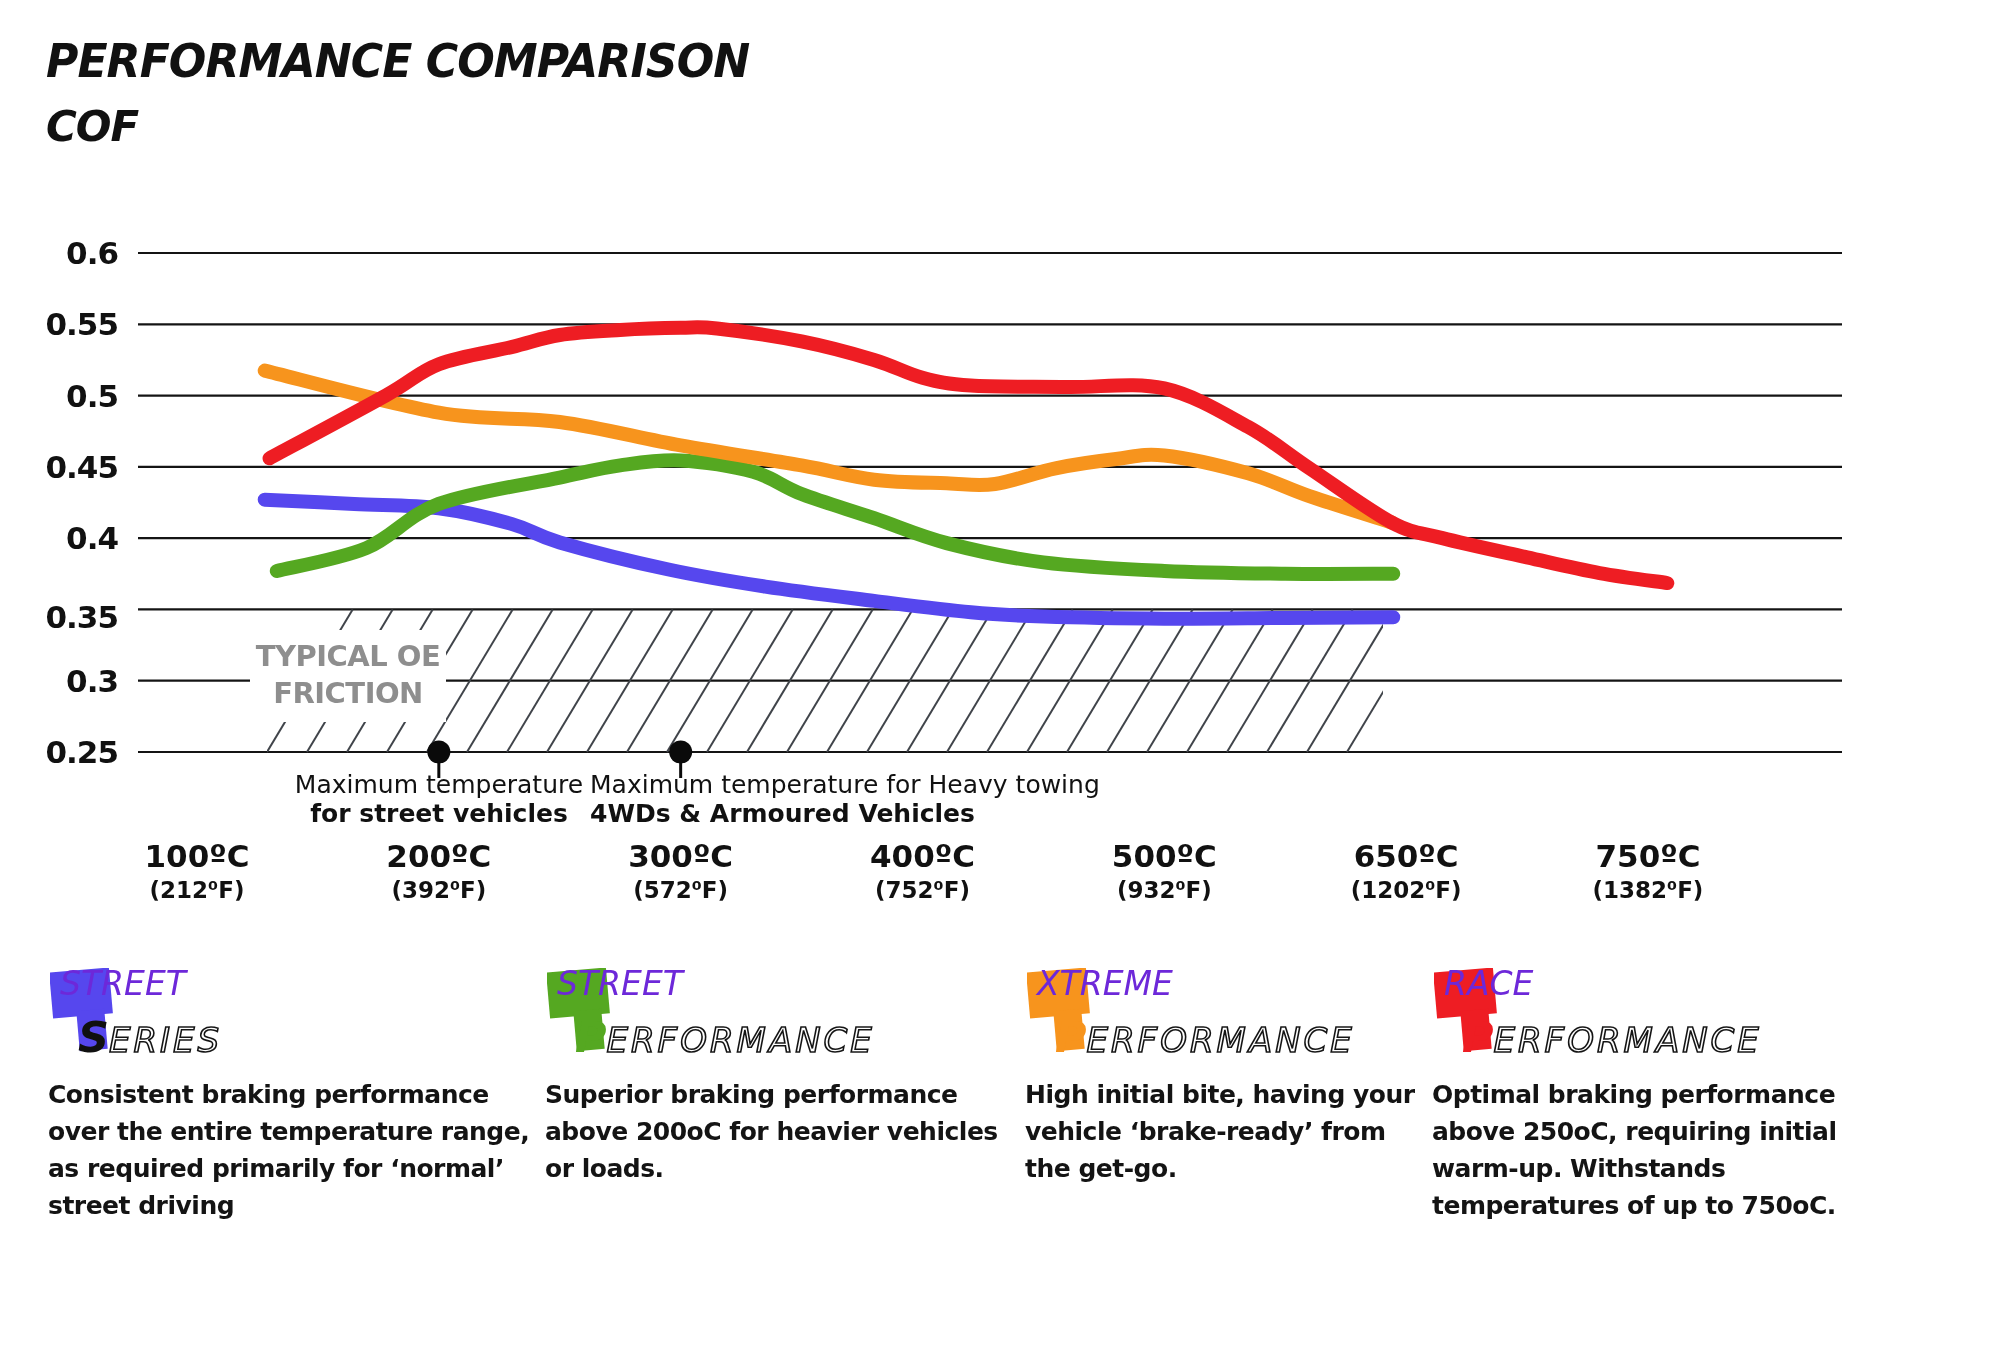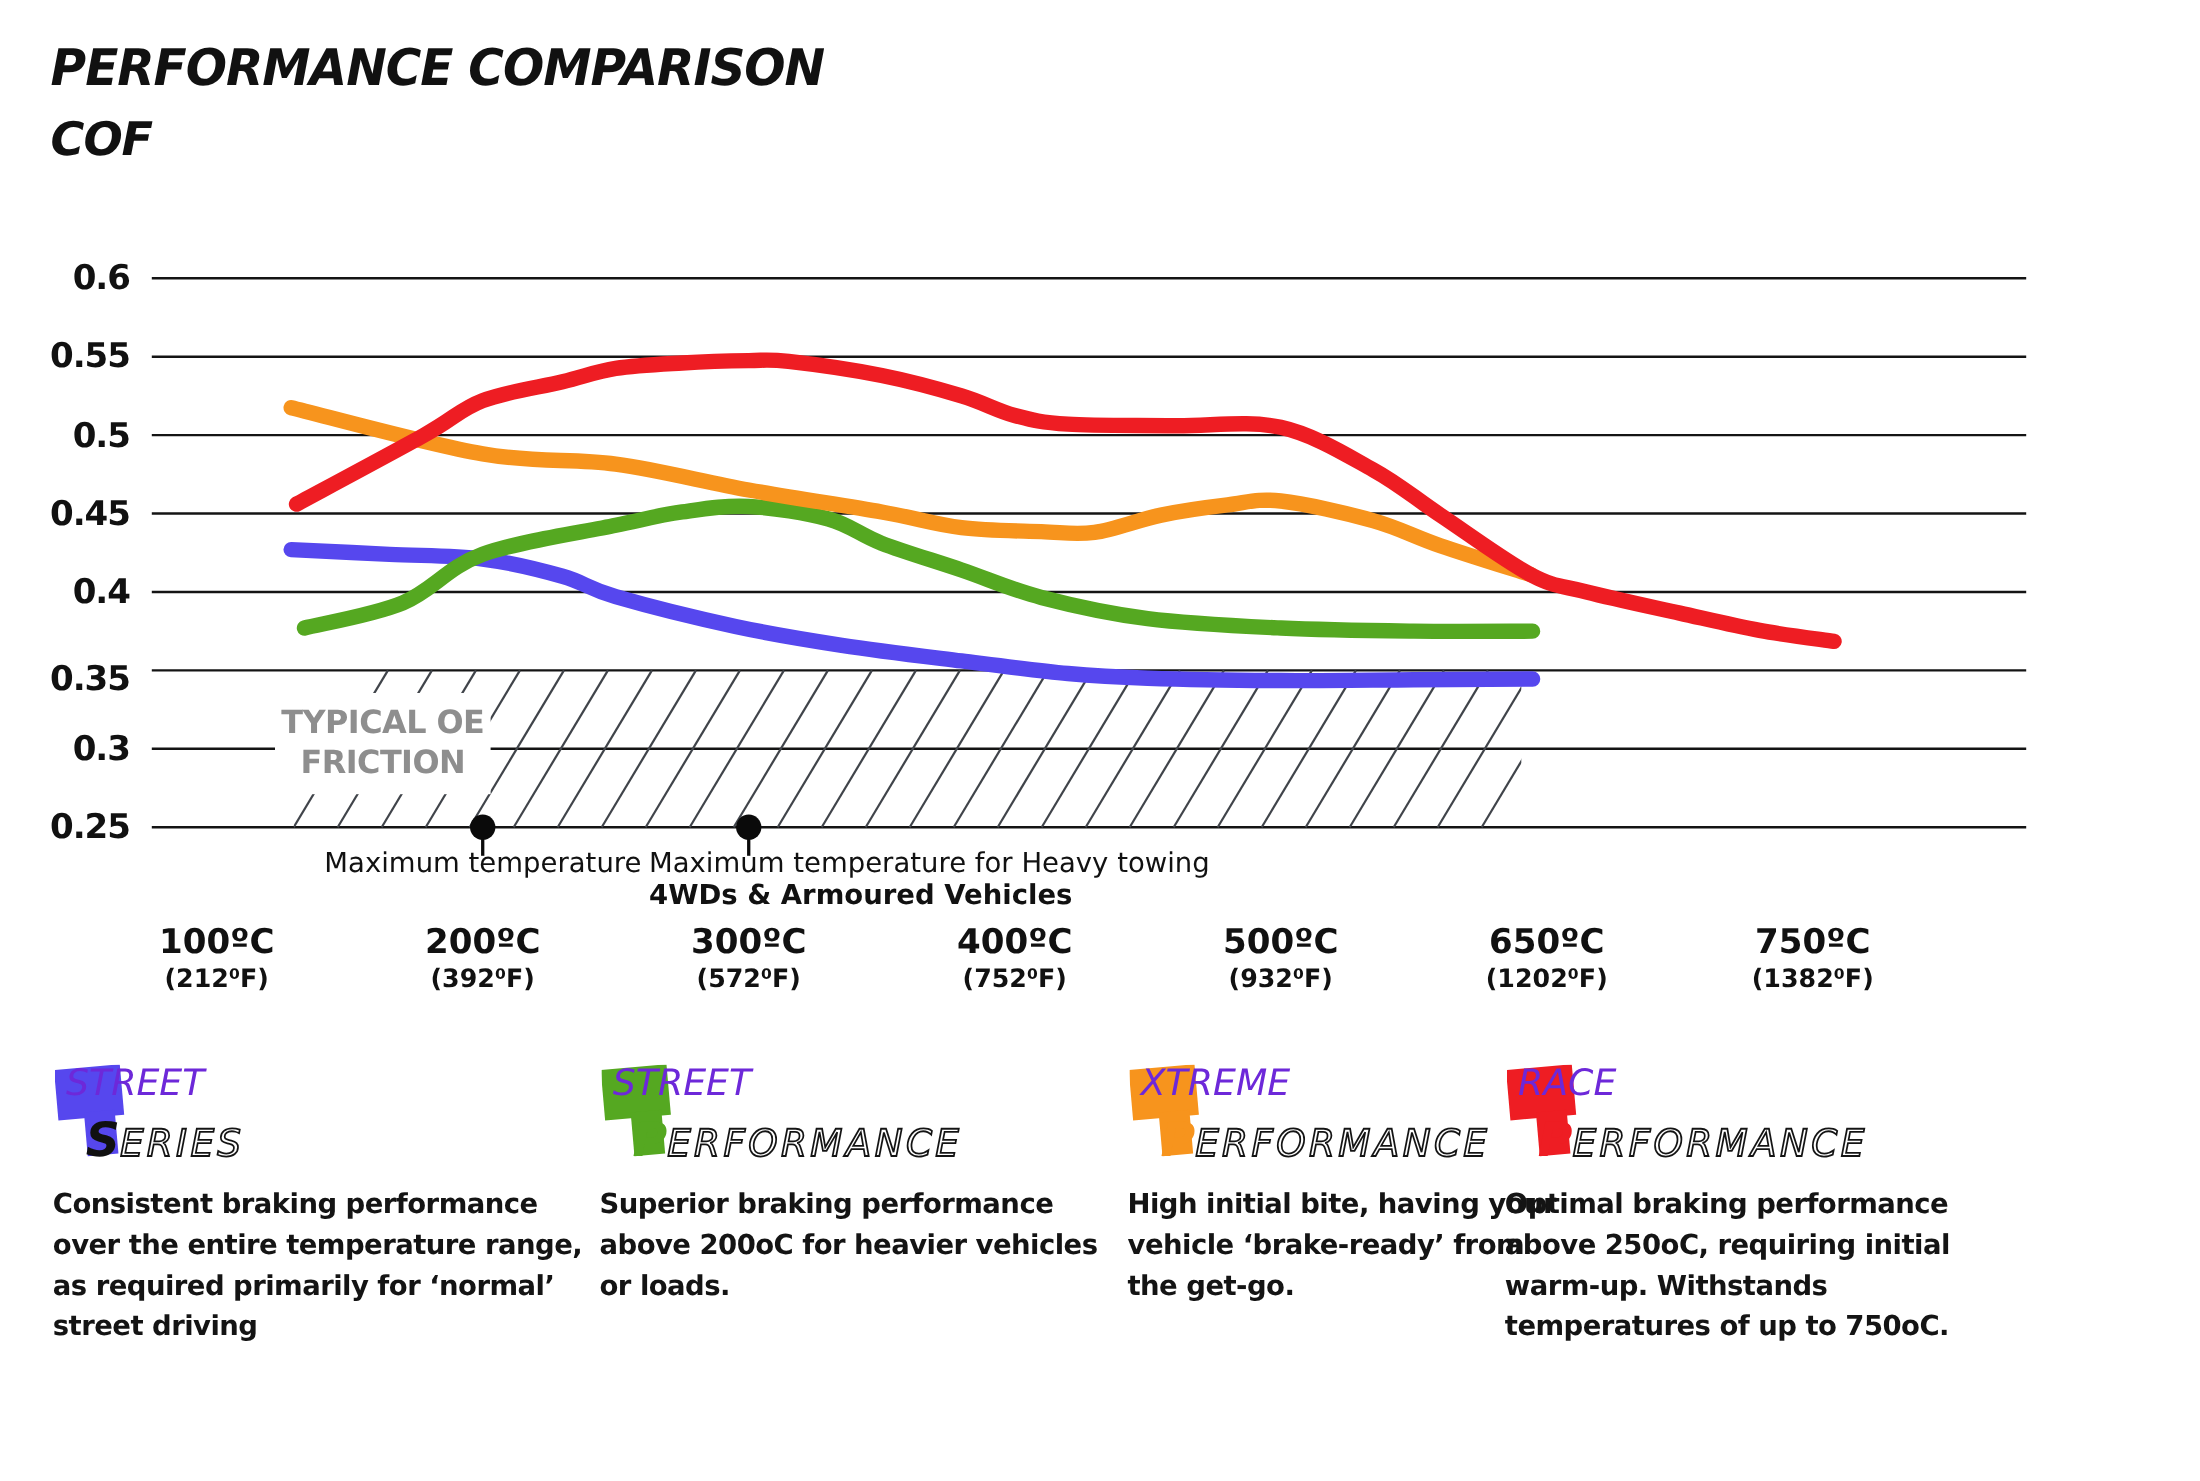--- a/index.html
+++ b/index.html
@@ -18,21 +18,21 @@
   .xtick .f{font-size:23px;font-weight:bold;margin-top:3px;}
   .oe-label{left:250px;top:638px;width:196px;text-align:center;color:#8e8e8e;
             font-size:29px;font-weight:bold;line-height:37px;letter-spacing:-0.5px;}
   .marker-label{top:770px;line-height:29px;font-size:25px;white-space:nowrap;}
   .marker-label .l2{font-weight:bold;}
   .m1{left:239px;width:400px;text-align:center;}
   .m2{left:590px;text-align:left;}
   
   .legend-col{top:956px;}
   .col1{left:48px;width:500px;} .col2{left:545px;width:480px;}
-  .col3{left:1025px;width:410px;} .col4{left:1368px;width:475px;}
+  .col3{left:1025px;width:410px;} .col4{left:1432px;width:475px;}
   .logo{position:relative;height:120px;}
   .pad-icon{position:absolute;left:2px;top:12px;width:66px;height:84px;}
   .logo-line1{position:absolute;left:12px;top:8px;font-size:33px;font-weight:normal;
               font-style:italic;letter-spacing:0px;color:#6d28d9;white-space:nowrap;}
   .logo-line2{position:absolute;left:30px;top:56px;white-space:nowrap;font-style:italic;}
   .logo-line2 .init{font-size:43px;font-weight:bold;}
   .logo-line2 .rest{font-size:34px;letter-spacing:3px;color:#ffffff;
                     -webkit-text-stroke:1.6px #141414;}
   .desc{font-size:25px;font-weight:bold;line-height:37px;letter-spacing:-0.5px;color:#141414;}
 </style>
@@ -108,20 +108,21 @@
   <div class="abs ytick" style="top: 680.714px;">0.3</div>
   <div class="abs ytick" style="top: 752px;">0.25</div>
 
   <div class="abs oe-label">
     <div>TYPICAL OE</div>
     <div>FRICTION</div>
   </div>
 
   <div class="abs marker-label m1">
     <div class="l1">Maximum temperature</div>
+    <div class="l2">for street vehicles</div>
   </div>
   <div class="abs marker-label m2">
     <div class="l1">Maximum temperature for Heavy towing</div>
     <div class="l2">4WDs &amp; Armoured Vehicles</div>
   </div>
 
   <div class="abs xtick" style="left: 197px;">
     <div class="c">100ºC</div>
     <div class="f">(212⁰F)</div>
   </div>

